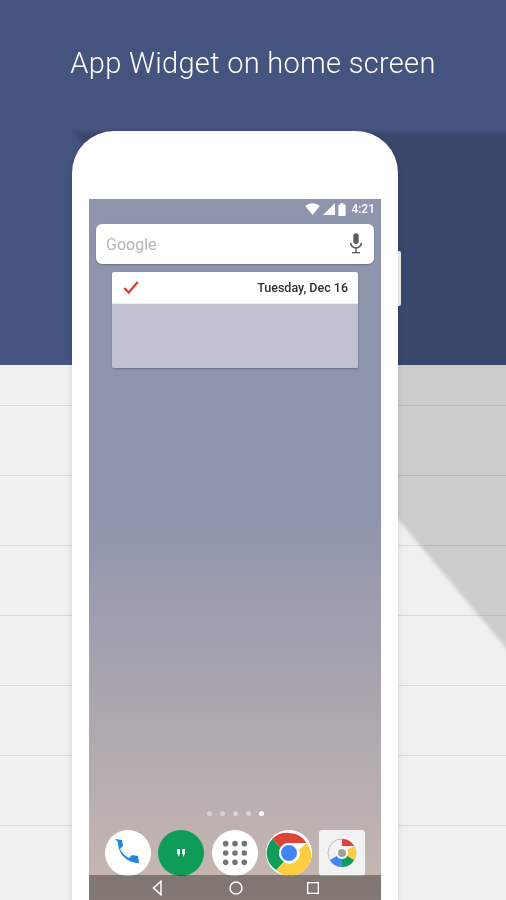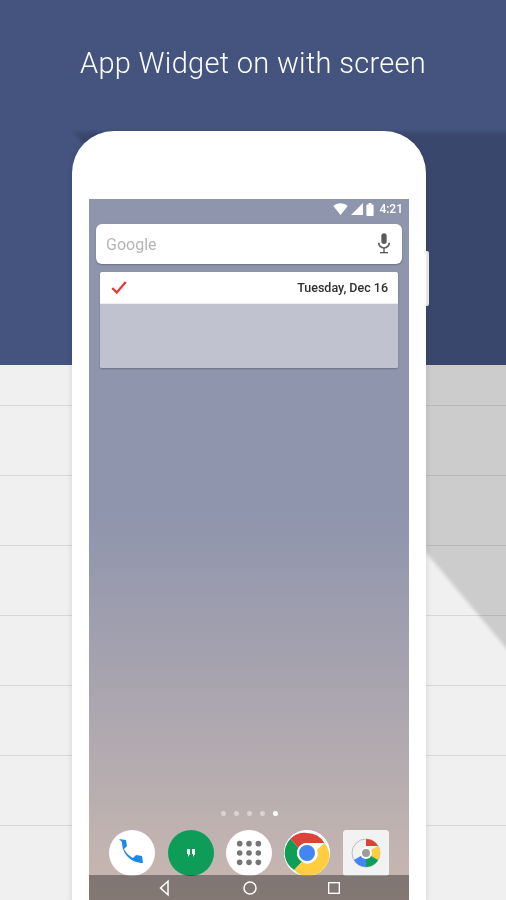--- a/index.html
+++ b/index.html
@@ -30,21 +30,21 @@
   width: 700px; height: 900px;
   transform: skewX(40deg);
   transform-origin: top left;
   background: rgba(0,0,0,0.15);
   filter: blur(2px);
 }
 
 .phone-frame {
   position: absolute;
   left: 72px; top: 131px;
-  width: 354px; height: 770px;
+  width: 326px; height: 770px;
   background: #fff;
   border-radius: 42px 42px 0 0;
   box-shadow: 0 2px 6px rgba(0,0,0,0.12);
 }
 .phone-button {
   position: absolute;
   right: -3px; top: 120px;
   width: 3px; height: 55px;
   background: #e6e6e6;
   border-radius: 0 2px 2px 0;
@@ -73,21 +73,21 @@
   display: flex; align-items: center;
   padding: 0 10px;
   box-shadow: 0 1px 2px rgba(0,0,0,0.25);
 }
 .search-bar .search-label {
   color: #b5b5b5; font-size: 16px; flex: 0 0 auto;
 }
 .search-bar .spacer { flex: 1; }
 
 .widget {
-  margin: 8px 11px 0;
+  margin: 8px 23px 0;
   background: #fff;
   border-radius: 2px;
   box-shadow: 0 1px 2px rgba(0,0,0,0.25);
   overflow: hidden;
 }
 .widget-header {
   height: 32px;
   display: flex; align-items: center;
   padding: 0 10px;
   border-bottom: 1px solid #eee;
@@ -141,21 +141,21 @@
 <div class="ruled-lines">
   <div class="rl" style="top:40px"></div>
   <div class="rl" style="top:110px"></div>
   <div class="rl" style="top:180px"></div>
   <div class="rl" style="top:250px"></div>
   <div class="rl" style="top:320px"></div>
   <div class="rl" style="top:390px"></div>
   <div class="rl" style="top:460px"></div>
 </div>
 
-<div class="headline">App Widget on with screen</div>
+<div class="headline">App Widget on home screen</div>
 
 <div class="phone-shadow"></div>
 
 <div class="phone-frame">
   <div class="phone-button"></div>
   <div class="screen">
 
     <div class="statusbar">
       <svg width="15" height="12" viewBox="0 0 24 20">
           <path fill="#fff" d="M12 20 L0 5 C7 -1 17 -1 24 5 Z"></path>

